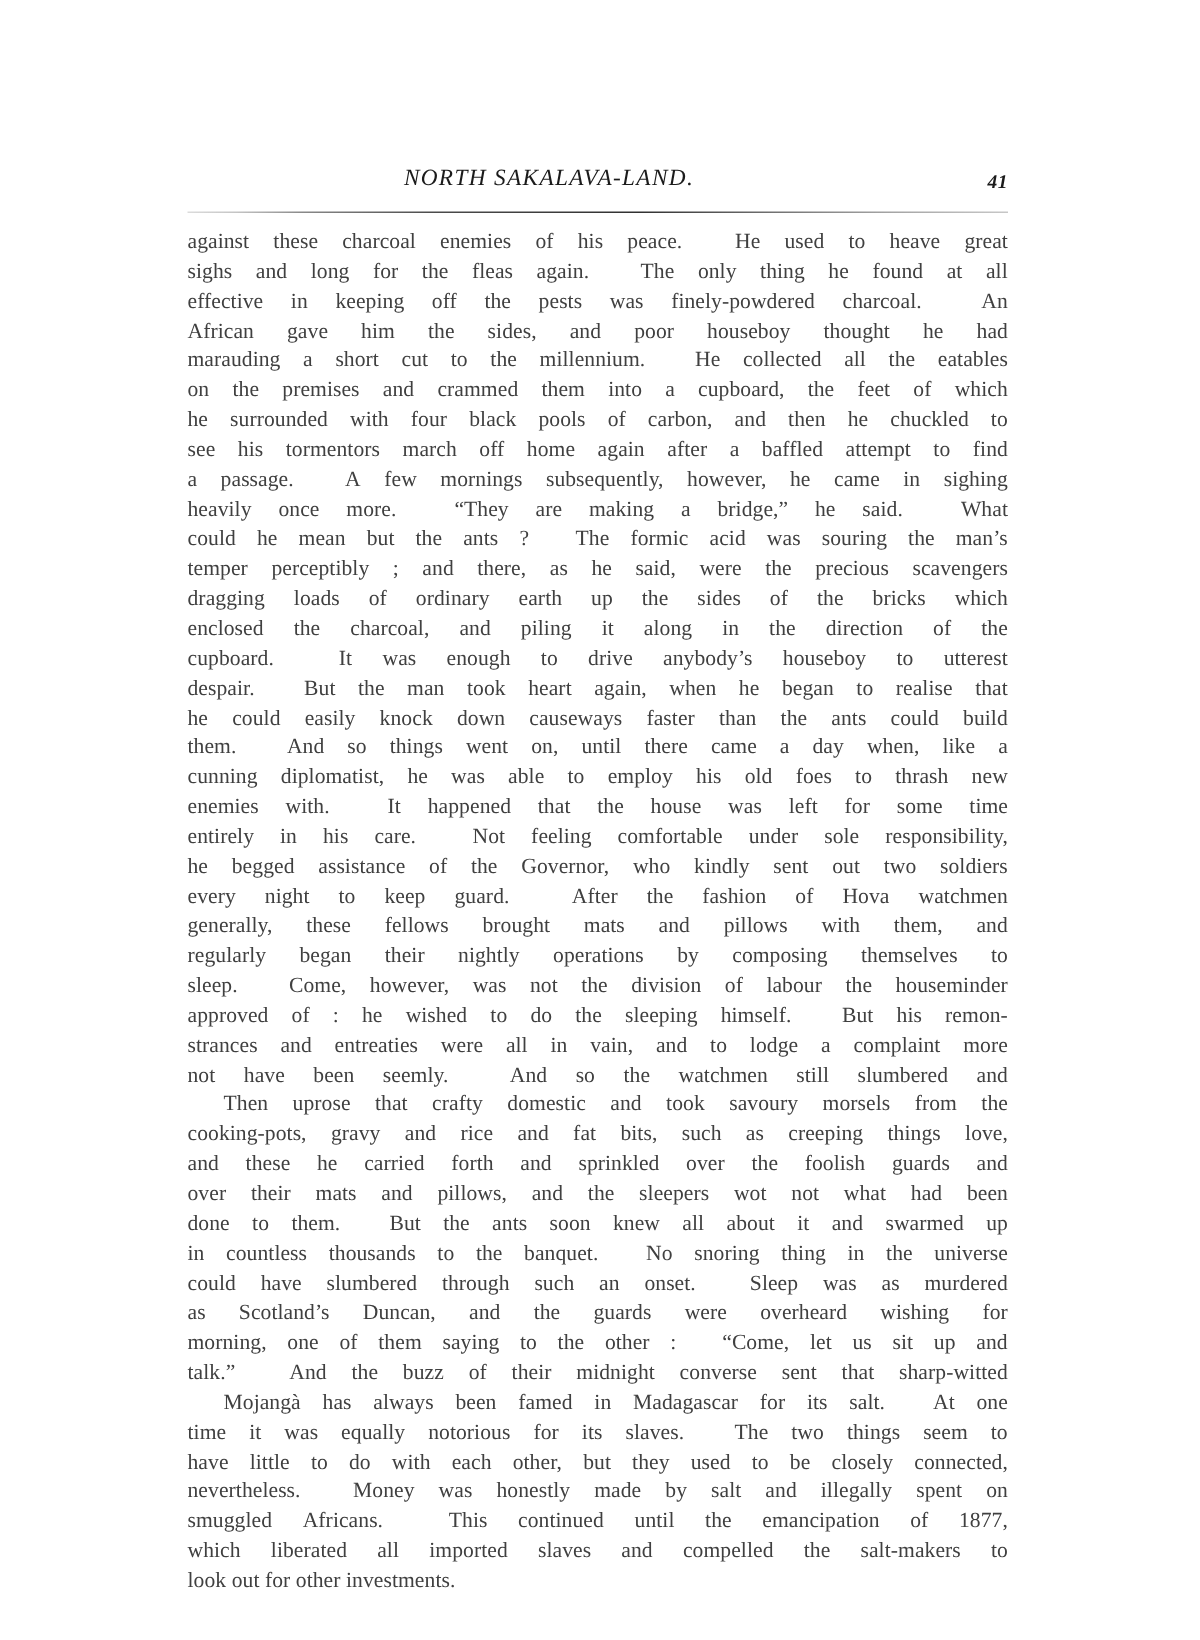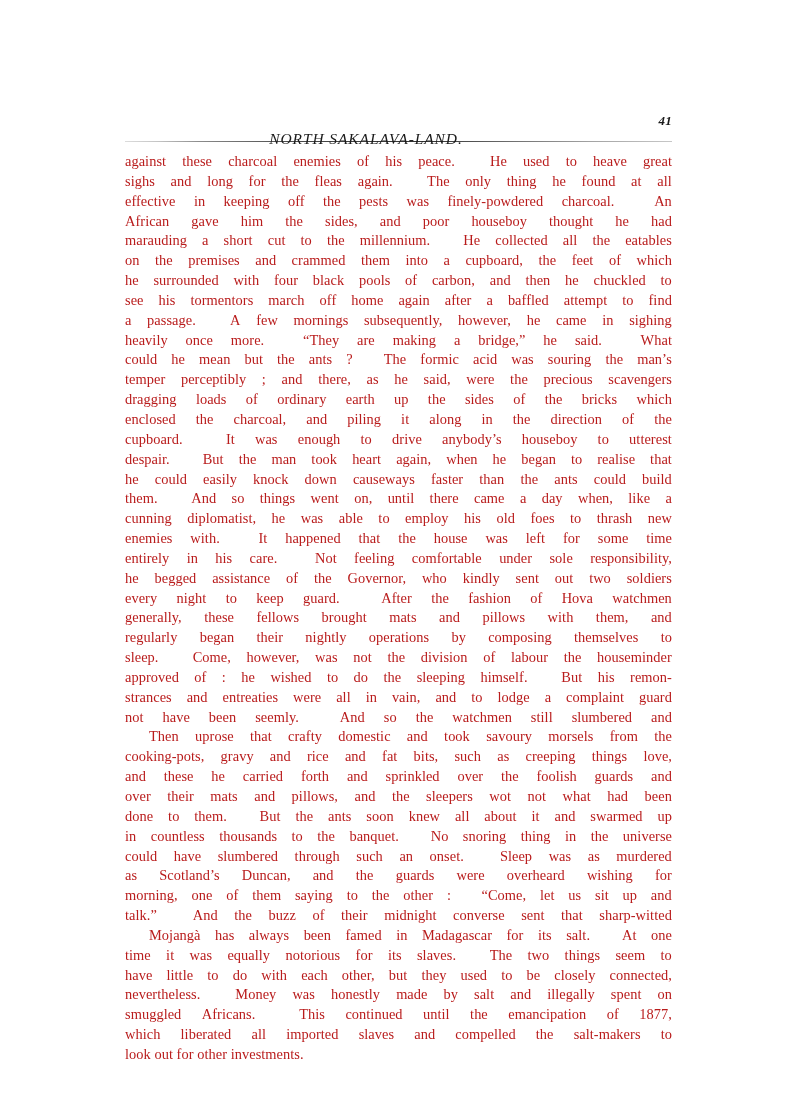--- a/index.html
+++ b/index.html
@@ -36,21 +36,20 @@
     position: absolute;
     left: 0;
     top: 0;
     width: 482px;
     text-align: center;
     font-style: italic;
     font-size: 15.5px;
     letter-spacing: 0.9px;
     color: #1b1b1b;
     white-space: nowrap;
-    margin-top: 20px;
   }
   .folio {
     position: absolute;
     right: 0;
     top: 3px;
     font-size: 13px;
     font-weight: 700;
     letter-spacing: 0.3px;
     color: #1b1b1b;
     font-style: italic;
@@ -76,21 +75,21 @@
   
   .text-column {
     position: absolute;
     left: 125px;
     top: 152px;
     width: 547px;
   }
   .line {
     font-size: 14.4px;
     line-height: 19.85px;
-    color: #b91c1c;
+    color: #404040;
     white-space: pre;
     letter-spacing: 0.05px;
   }
   
   .line.j {
     display: flex;
     justify-content: space-between;
   }
   .line.j > span { white-space: pre; }
   .line.last { display: block; }
@@ -130,21 +129,21 @@
       <div class="line j"><span>them.</span><span> </span><span>And</span><span>so</span><span>things</span><span>went</span><span>on,</span><span>until</span><span>there</span><span>came</span><span>a</span><span>day</span><span>when,</span><span>like</span><span>a</span></div>
       <div class="line j"><span>cunning</span><span>diplomatist,</span><span>he</span><span>was</span><span>able</span><span>to</span><span>employ</span><span>his</span><span>old</span><span>foes</span><span>to</span><span>thrash</span><span>new</span></div>
       <div class="line j"><span>enemies</span><span>with.</span><span> </span><span>It</span><span>happened</span><span>that</span><span>the</span><span>house</span><span>was</span><span>left</span><span>for</span><span>some</span><span>time</span></div>
       <div class="line j"><span>entirely</span><span>in</span><span>his</span><span>care.</span><span> </span><span>Not</span><span>feeling</span><span>comfortable</span><span>under</span><span>sole</span><span>responsibility,</span></div>
       <div class="line j"><span>he</span><span>begged</span><span>assistance</span><span>of</span><span>the</span><span>Governor,</span><span>who</span><span>kindly</span><span>sent</span><span>out</span><span>two</span><span>soldiers</span></div>
       <div class="line j"><span>every</span><span>night</span><span>to</span><span>keep</span><span>guard.</span><span> </span><span>After</span><span>the</span><span>fashion</span><span>of</span><span>Hova</span><span>watchmen</span></div>
       <div class="line j"><span>generally,</span><span>these</span><span>fellows</span><span>brought</span><span>mats</span><span>and</span><span>pillows</span><span>with</span><span>them,</span><span>and</span></div>
       <div class="line j"><span>regularly</span><span>began</span><span>their</span><span>nightly</span><span>operations</span><span>by</span><span>composing</span><span>themselves</span><span>to</span></div>
       <div class="line j"><span>sleep.</span><span> </span><span>Come,</span><span>however,</span><span>was</span><span>not</span><span>the</span><span>division</span><span>of</span><span>labour</span><span>the</span><span>houseminder</span></div>
       <div class="line j"><span>approved</span><span>of</span><span>:</span><span>he</span><span>wished</span><span>to</span><span>do</span><span>the</span><span>sleeping</span><span>himself.</span><span> </span><span>But</span><span>his</span><span>remon-</span></div>
-      <div class="line j"><span>strances</span><span>and</span><span>entreaties</span><span>were</span><span>all</span><span>in</span><span>vain,</span><span>and</span><span>to</span><span>lodge</span><span>a</span><span>complaint</span><span>guard</span></div>
+      <div class="line j"><span>strances</span><span>and</span><span>entreaties</span><span>were</span><span>all</span><span>in</span><span>vain,</span><span>and</span><span>to</span><span>lodge</span><span>a</span><span>complaint</span><span>more</span></div>
       <div class="line j"><span>not</span><span>have</span><span>been</span><span>seemly.</span><span> </span><span>And</span><span>so</span><span>the</span><span>watchmen</span><span>still</span><span>slumbered</span><span>and</span></div>
       <div class="line j indent"><span>Then</span><span>uprose</span><span>that</span><span>crafty</span><span>domestic</span><span>and</span><span>took</span><span>savoury</span><span>morsels</span><span>from</span><span>the</span></div>
       <div class="line j"><span>cooking-pots,</span><span>gravy</span><span>and</span><span>rice</span><span>and</span><span>fat</span><span>bits,</span><span>such</span><span>as</span><span>creeping</span><span>things</span><span>love,</span></div>
       <div class="line j"><span>and</span><span>these</span><span>he</span><span>carried</span><span>forth</span><span>and</span><span>sprinkled</span><span>over</span><span>the</span><span>foolish</span><span>guards</span><span>and</span></div>
       <div class="line j"><span>over</span><span>their</span><span>mats</span><span>and</span><span>pillows,</span><span>and</span><span>the</span><span>sleepers</span><span>wot</span><span>not</span><span>what</span><span>had</span><span>been</span></div>
       <div class="line j"><span>done</span><span>to</span><span>them.</span><span> </span><span>But</span><span>the</span><span>ants</span><span>soon</span><span>knew</span><span>all</span><span>about</span><span>it</span><span>and</span><span>swarmed</span><span>up</span></div>
       <div class="line j"><span>in</span><span>countless</span><span>thousands</span><span>to</span><span>the</span><span>banquet.</span><span> </span><span>No</span><span>snoring</span><span>thing</span><span>in</span><span>the</span><span>universe</span></div>
       <div class="line j"><span>could</span><span>have</span><span>slumbered</span><span>through</span><span>such</span><span>an</span><span>onset.</span><span> </span><span>Sleep</span><span>was</span><span>as</span><span>murdered</span></div>
       <div class="line j"><span>as</span><span>Scotland’s</span><span>Duncan,</span><span>and</span><span>the</span><span>guards</span><span>were</span><span>overheard</span><span>wishing</span><span>for</span></div>
       <div class="line j"><span>morning,</span><span>one</span><span>of</span><span>them</span><span>saying</span><span>to</span><span>the</span><span>other</span><span>:</span><span> </span><span>“Come,</span><span>let</span><span>us</span><span>sit</span><span>up</span><span>and</span></div>

